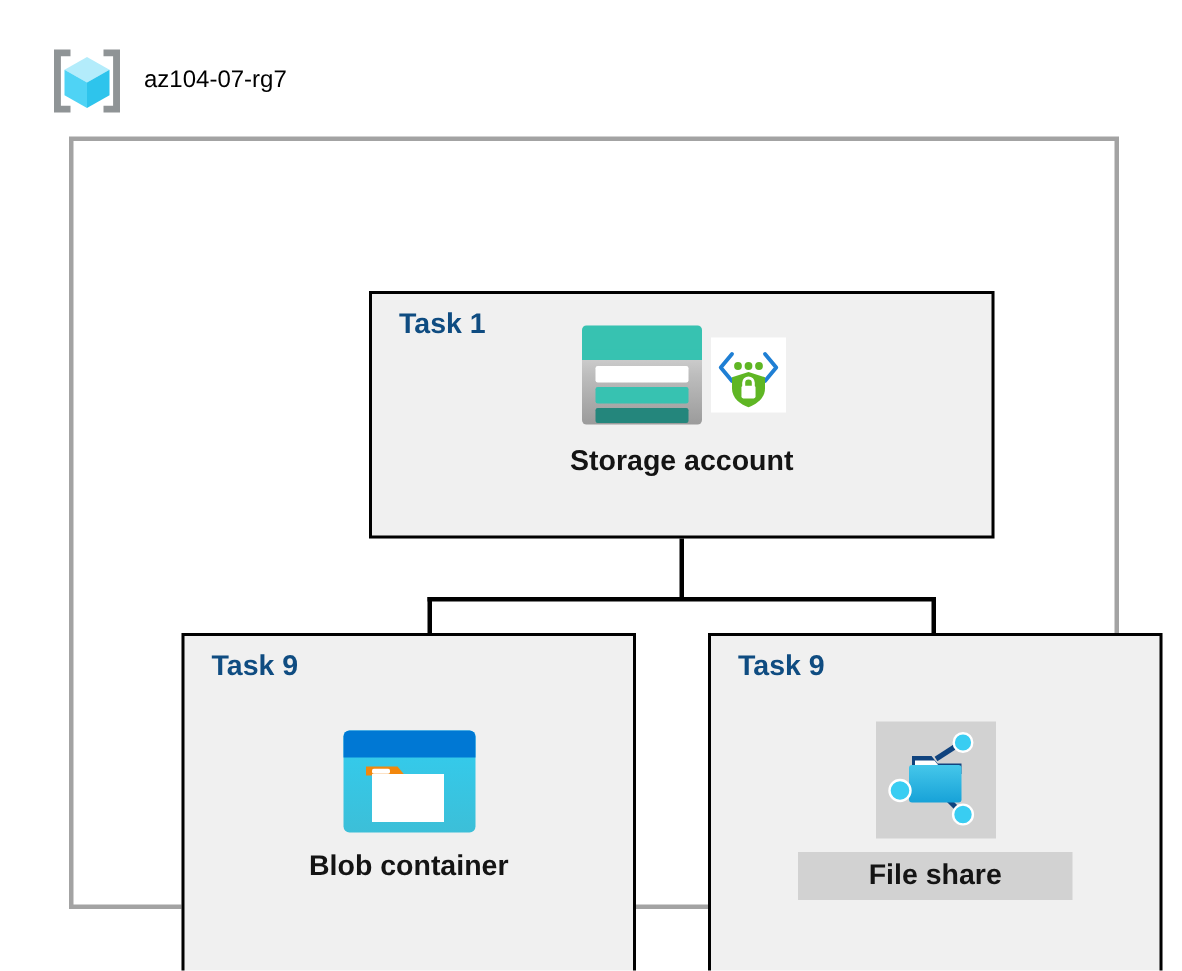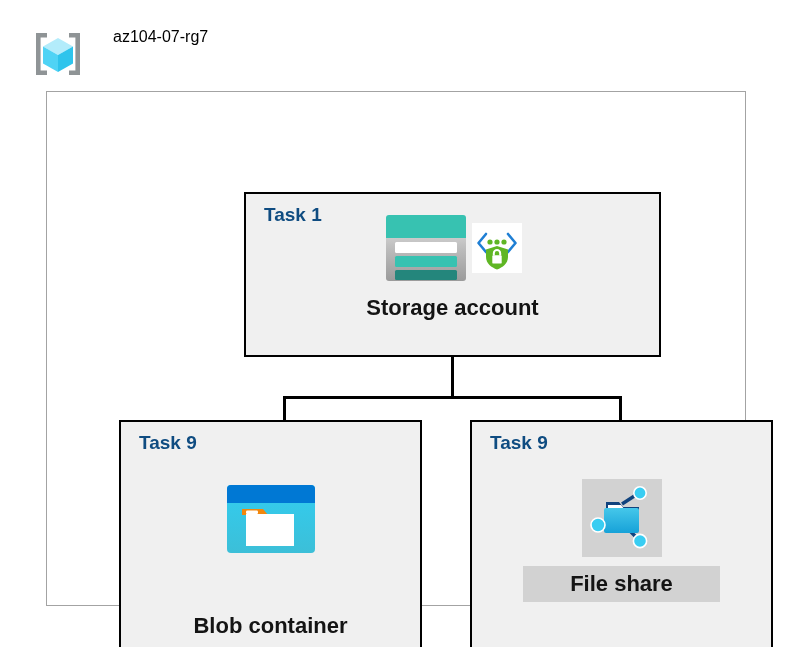--- a/index.html
+++ b/index.html
@@ -14,37 +14,37 @@
     font-family: "Liberation Sans", sans-serif;
     overflow: hidden;
   }
 
   
   #rg-header {
     position: absolute;
     left: 32px;
     top: 28px;
     display: flex;
-    align-items: flex-start;
-    gap: 29px;
+    align-items: center;
+    gap: 12px;
   }
   #rg-icon {
     width: 52px;
     height: 52px;
     display: block;
   }
 
   
   #rg-container {
     position: absolute;
     left: 46px;
     top: 91px;
     width: 700px;
     height: 515px;
-    border: 1px solid #a3a3a3;
+    border: 3px solid #a3a3a3;
     box-sizing: border-box;
     background: #ffffff;
   }
 
   
   .task-panel {
     position: absolute;
     background: #f0f0f0;
     border: 2px solid #000000;
     box-sizing: border-box;
@@ -86,30 +86,29 @@
   }
   #node-storage {
     left: 0;
     right: 0;
     top: 18px;
   }
   #node-blob {
     left: 0;
     right: 0;
     top: 62px;
-    gap: 48px;
   }
   #node-fileshare {
     left: 0;
     right: 0;
     top: 57px;
     text-align: right;
   }
   .node-caption {
-    font-size: 22px;
+    font-size: 19px;
     font-weight: bold;
     color: #141414;
     white-space: nowrap;
     margin-top: 9px;
     padding: 2px 6px;
   }
   .node-caption.highlighted {
     background: #d2d2d2;
     padding: 5px 47px;
   }

